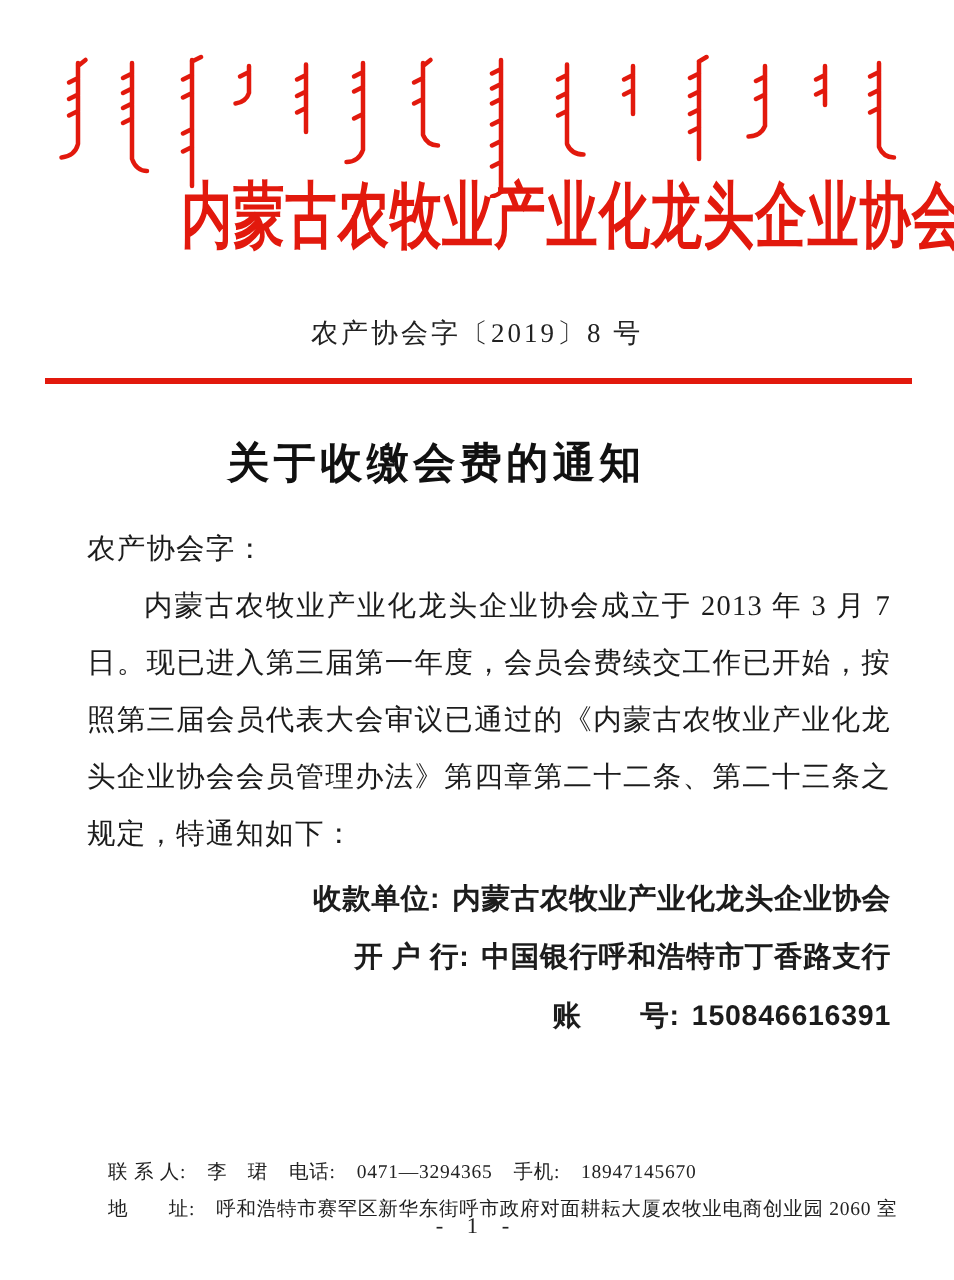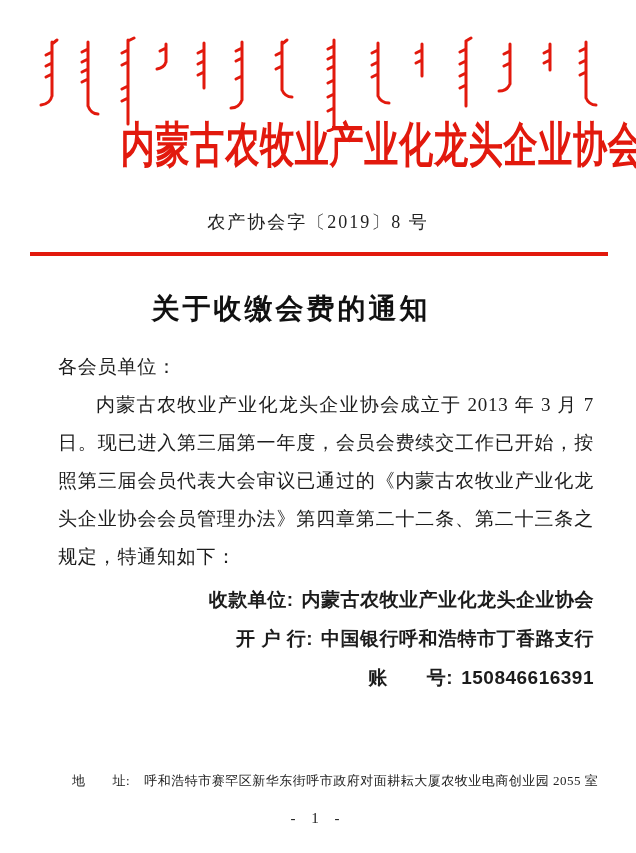--- a/index.html
+++ b/index.html
@@ -164,36 +164,39 @@
     <span>内蒙古农牧业产业化龙头企业协会文件</span>
   </div>
 
   <div class="doc-number">农产协会字〔2019〕8 号</div>
 
   <div class="red-rule"></div>
 
   <div class="notice-title">关于收缴会费的通知</div>
 
   <div class="body">
-    <p>各会员单位：</p>
+    <p>农产协会字：</p>
     <p class="indent">内蒙古农牧业产业化龙头企业协会成立于 2013 年 3 月 7 日。现已进入第三届第一年度，会员会费续交工作已开始，按照第三届会员代表大会审议已通过的《内蒙古农牧业产业化龙头企业协会会员管理办法》第四章第二十二条、第二十三条之规定，特通知如下：</p>
     <div class="bank-rows">
       <div class="bank-row">
         <span class="bank-label">收款单位:</span><span>内蒙古农牧业产业化龙头企业协会</span>
       </div>
       <div class="bank-row">
         <span class="bank-label">开 户 行:</span><span>中国银行呼和浩特市丁香路支行</span>
       </div>
       <div class="bank-row">
         <span class="bank-label">账　　号:</span><span>150846616391</span>
       </div>
     </div>
   </div>
 
   <div class="footer">
     <div>
-      <span class="seg">地　　址:</span><span>呼和浩特市赛罕区新华东街呼市政府对面耕耘大厦农牧业电商创业园 2055 室</span>
+      <span class="seg">联 系 人:</span><span class="seg">李　珺</span><span class="seg">电话:</span><span class="seg">0471—3294365</span><span class="seg">手机:</span><span>18947145670</span>
     </div>
+    <div>
+      <span class="seg">地　　址:</span><span>呼和浩特市赛罕区新华东街呼市政府对面耕耘大厦农牧业电商创业园 2060 室</span>
+    </div>
   </div>
 
   <div class="page-number">- 1 -</div>
 
 </div>
 
 </body></html>

